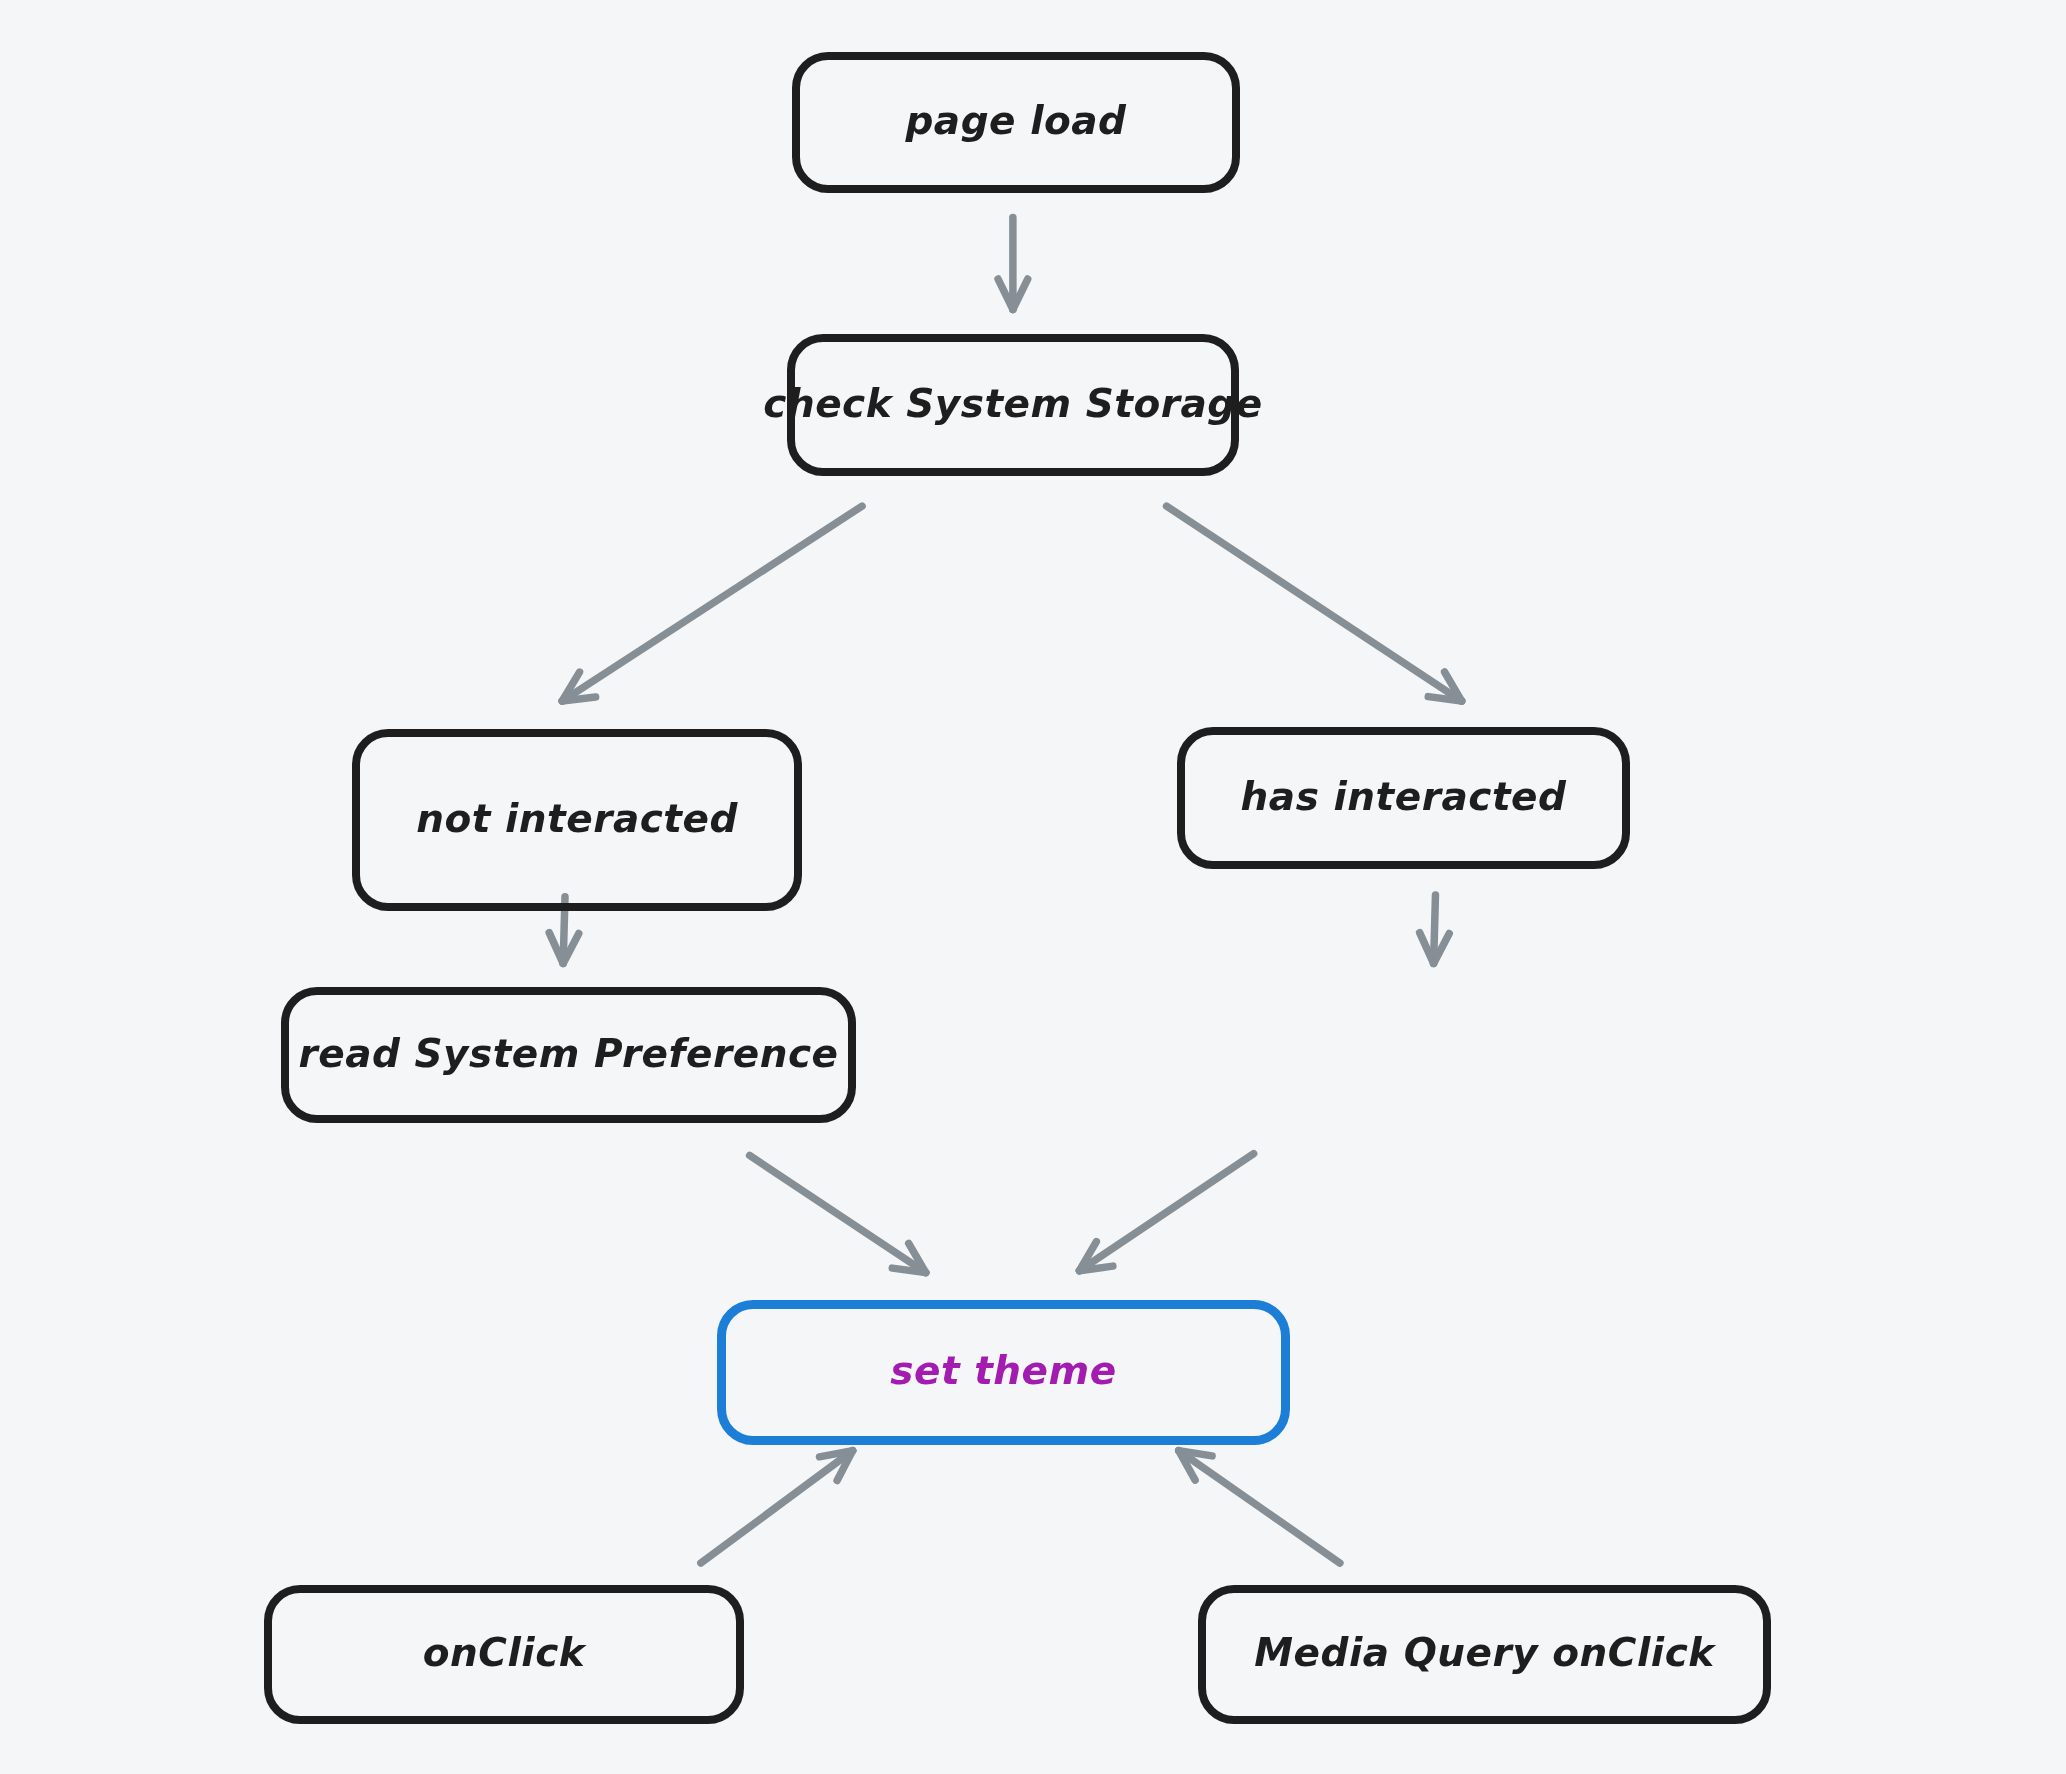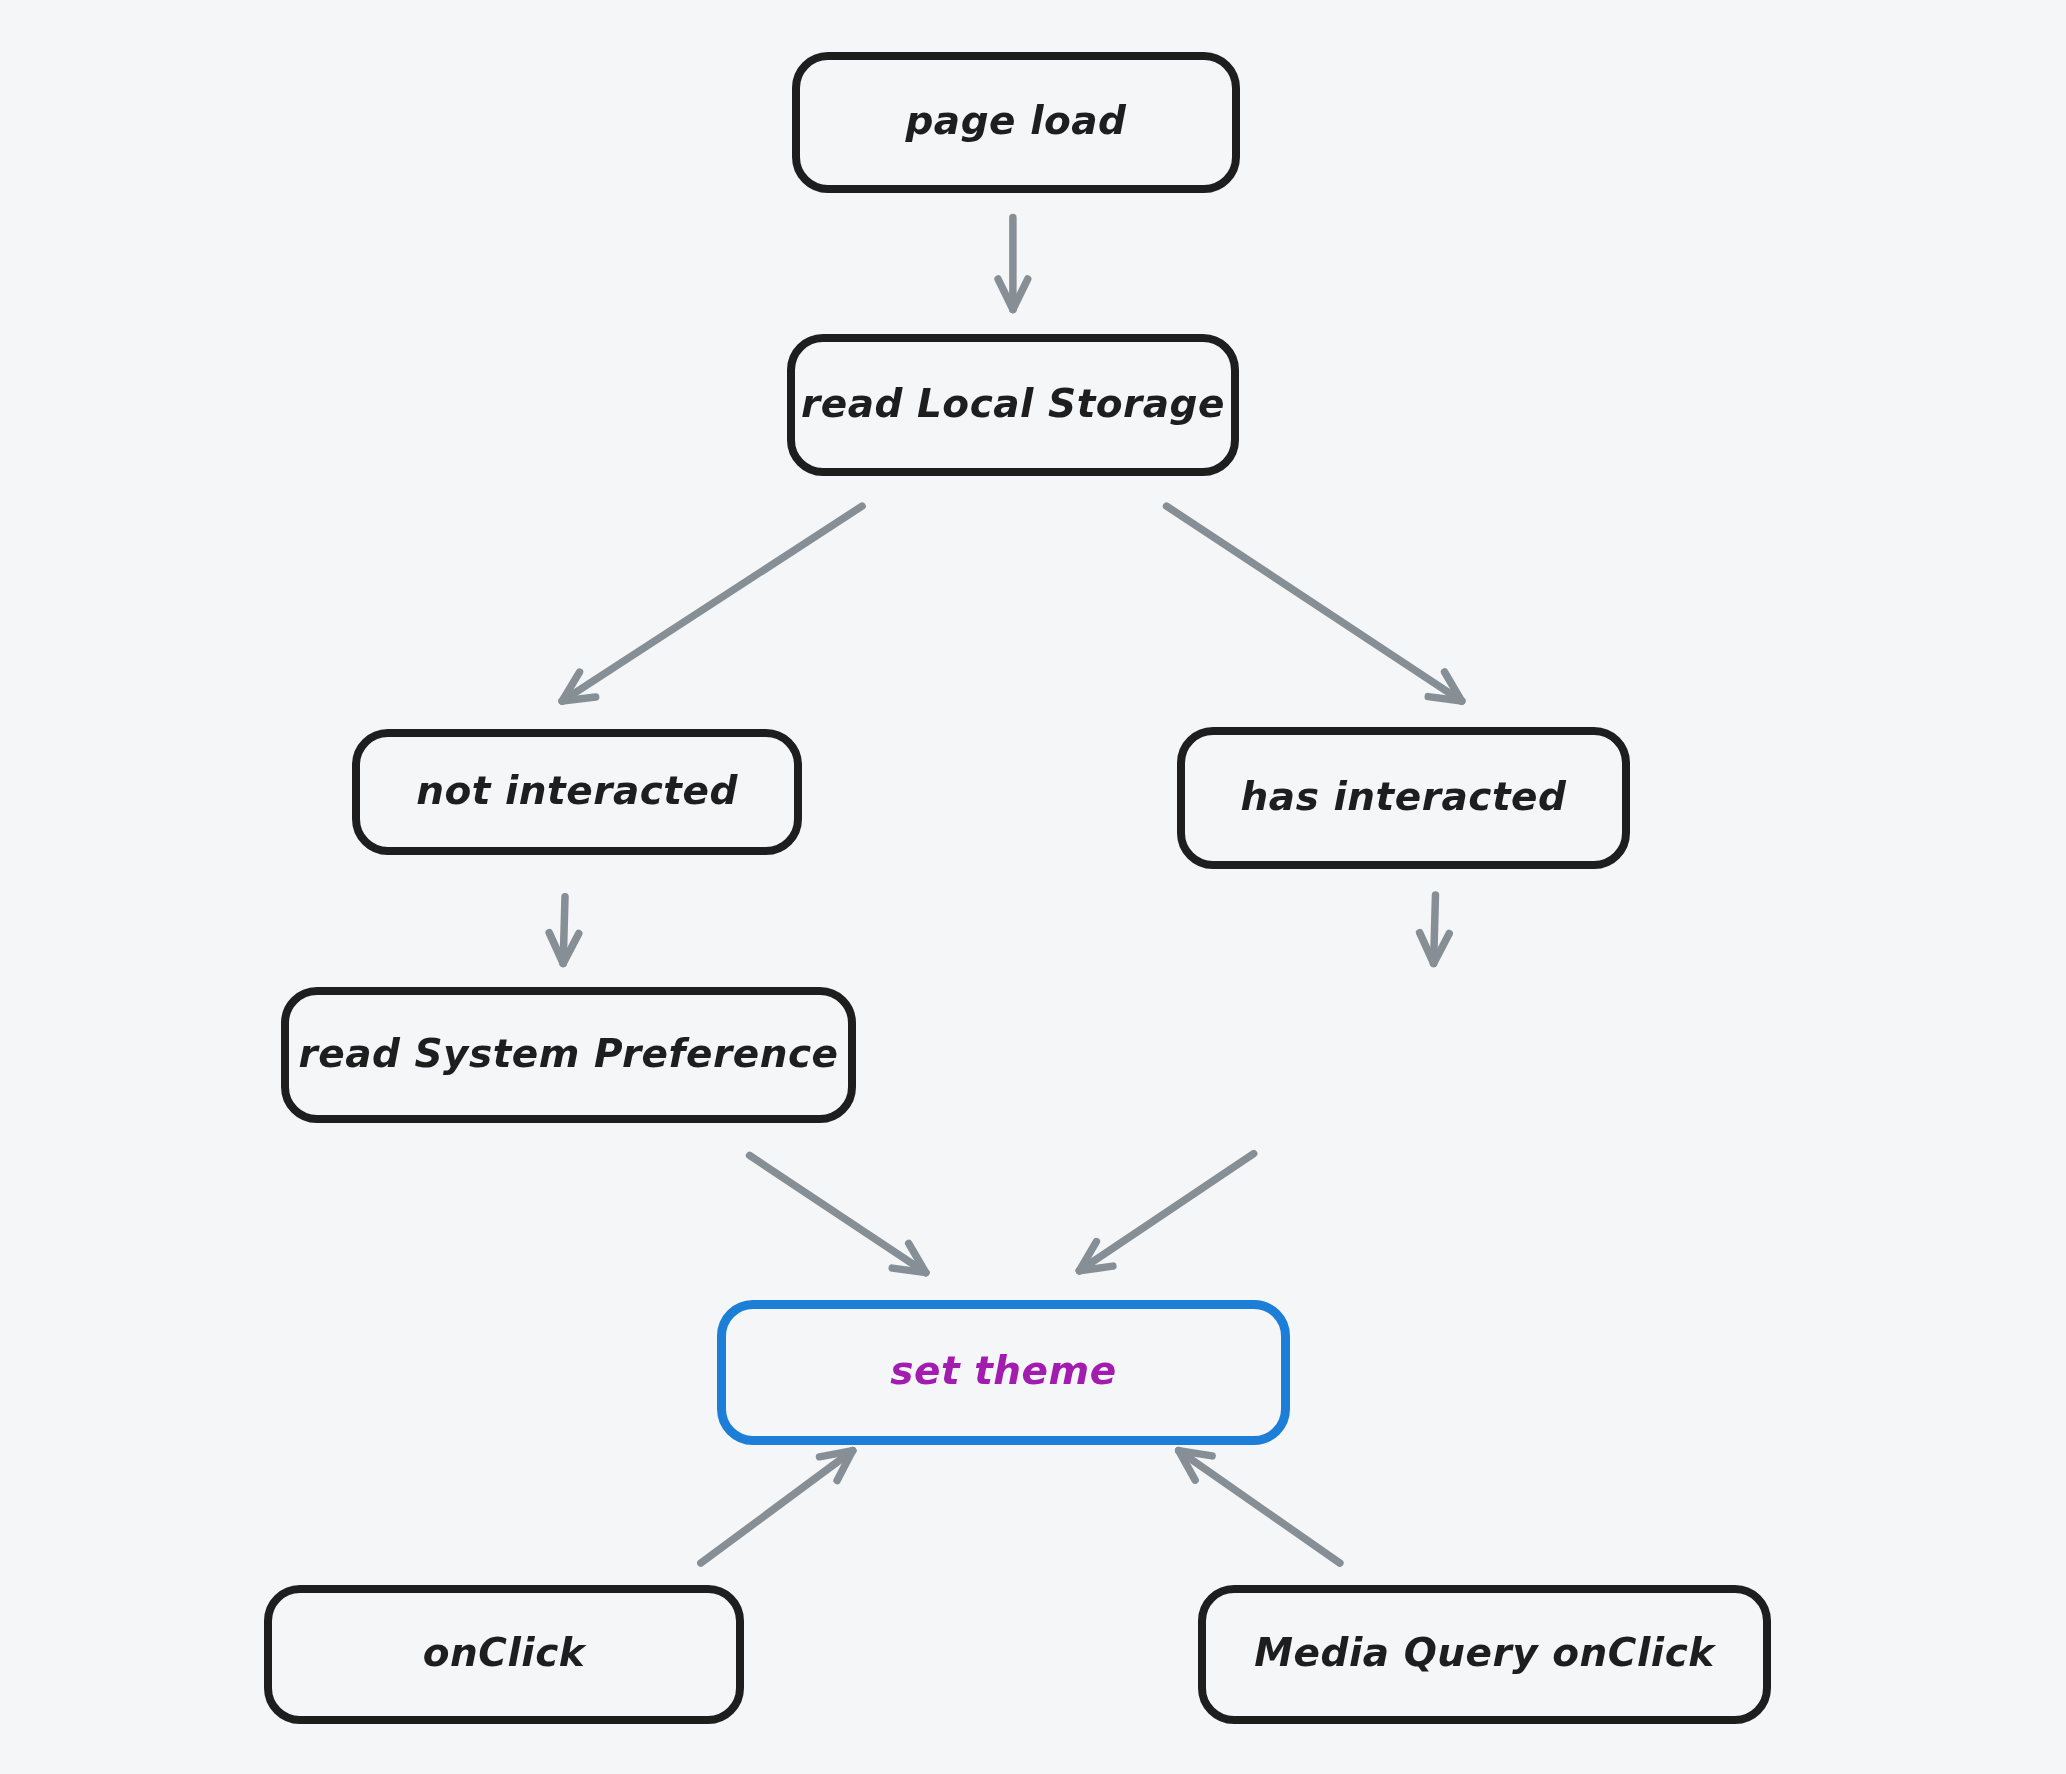--- a/index.html
+++ b/index.html
@@ -100,24 +100,24 @@
         <line x1="1258" y1="1548" x2="1293.6" y2="1553.6"></line>
         <line x1="1258" y1="1548" x2="1275.5" y2="1579.5"></line>
       </g>
     </svg>
 
   <div class="node" style="left: 792px; top: 52px; width: 448px; height: 141px;">
     <span class="node-label">page load</span>
   </div>
 
   <div class="node" style="left: 787px; top: 334px; width: 452px; height: 142px;">
-    <span class="node-label">read Local Storage</span>
+    <span class="node-label">check System Storage</span>
   </div>
 
-  <div class="node" style="left: 352px; top: 729px; width: 450px; height: 126px;">
+  <div class="node" style="left: 352px; top: 729px; width: 450px; height: 182px;">
     <span class="node-label">not interacted</span>
   </div>
 
   <div class="node" style="left: 281px; top: 987px; width: 575px; height: 136px;">
     <span class="node-label">read System Preference</span>
   </div>
 
   <div class="node" style="left: 1177px; top: 727px; width: 453px; height: 142px;">
     <span class="node-label">has interacted</span>
   </div>

